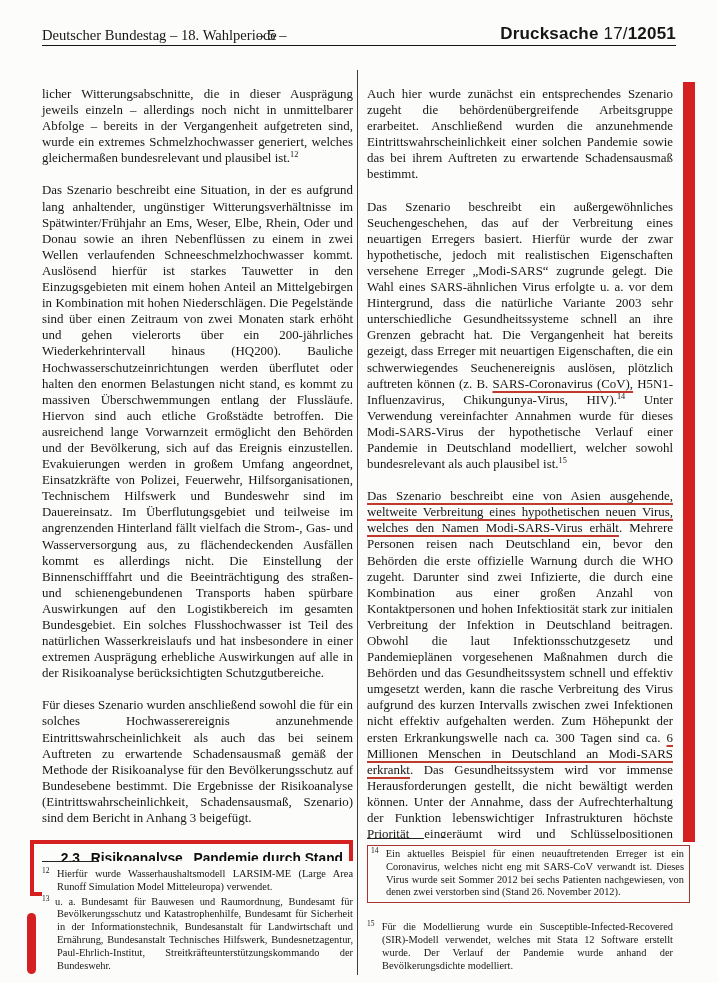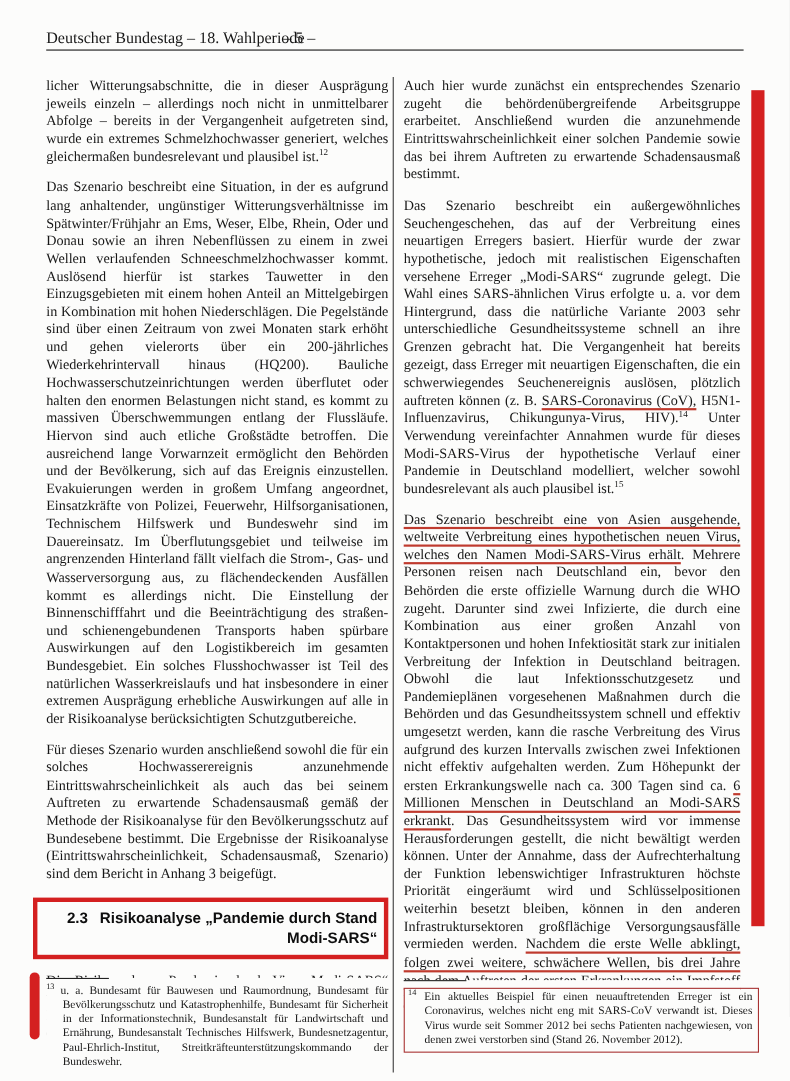--- a/index.html
+++ b/index.html
@@ -34,21 +34,21 @@
   
   .col{
     position:absolute;top:70px;height:908px;
     font-size:12.9px;line-height:16.1px;
     text-align:justify;
     hyphens:auto;-webkit-hyphens:auto;
   }
   .col-left{left:42px;width:311px;}
   .col-right{left:367px;width:306px;}
   .divider{position:absolute;left:357px;top:70px;width:1px;height:905px;background:#3c3c3c;}
-  .col p{margin:0 0 12px 0;}
+  .col p{margin:16px 0 12px 0;}
   sup{font-size:.64em;line-height:0;vertical-align:super;}
   .red-underline{
     text-decoration:underline;
     text-decoration-color:var(--underline_red);
     text-decoration-thickness:1.6px;
     text-underline-offset:2.5px;
   }
   
   .heading-box{
     display:flex;
@@ -88,57 +88,69 @@
     margin-bottom:18px;
   }
 </style>
 </head>
 <body>
 
 <div class="page">
 
   <div class="hdr-left">Deutscher Bundestag – 18. Wahlperiode</div>
   <div class="hdr-center">– 5 –</div>
+  <div class="hdr-right">
+    <span class="lbl">Drucksache</span>
+    <span class="pfx">17/</span><span class="num">12051</span>
+  </div>
   <div class="hdr-rule"></div>
 
   <div class="col col-left">
     <p><span>licher Witterungsabschnitte, die in dieser Ausprägung jeweils einzeln – allerdings noch nicht in unmittelbarer Abfolge – bereits in der Vergangenheit aufgetreten sind, wurde ein extremes Schmelzhochwasser generiert, welches gleichermaßen bundesrelevant und plausibel ist.</span><sup>12</sup></p>
     <p><span>Das Szenario beschreibt eine Situation, in der es aufgrund lang anhaltender, ungünstiger Witterungsverhältnisse im Spätwinter/Frühjahr an Ems, Weser, Elbe, Rhein, Oder und Donau sowie an ihren Nebenflüssen zu einem in zwei Wellen verlaufenden Schneeschmelzhochwasser kommt. Auslösend hierfür ist starkes Tauwetter in den Einzugsgebieten mit einem hohen Anteil an Mittelgebirgen in Kombination mit hohen Niederschlägen. Die Pegelstände sind über einen Zeitraum von zwei Monaten stark erhöht und gehen vielerorts über ein 200-jährliches Wiederkehrintervall hinaus (HQ200). Bauliche Hochwasserschutzeinrichtungen werden überflutet oder halten den enormen Belastungen nicht stand, es kommt zu massiven Überschwemmungen entlang der Flussläufe. Hiervon sind auch etliche Großstädte betroffen. Die ausreichend lange Vorwarnzeit ermöglicht den Behörden und der Bevölkerung, sich auf das Ereignis einzustellen. Evakuierungen werden in großem Umfang angeordnet, Einsatzkräfte von Polizei, Feuerwehr, Hilfsorganisationen, Technischem Hilfswerk und Bundeswehr sind im Dauereinsatz. Im Überflutungsgebiet und teilweise im angrenzenden Hinterland fällt vielfach die Strom-, Gas- und Wasserversorgung aus, zu flächendeckenden Ausfällen kommt es allerdings nicht. Die Einstellung der Binnenschifffahrt und die Beeinträchtigung des straßen- und schienengebundenen Transports haben spürbare Auswirkungen auf den Logistikbereich im gesamten Bundesgebiet. Ein solches Flusshochwasser ist Teil des natürlichen Wasserkreislaufs und hat insbesondere in einer extremen Ausprägung erhebliche Auswirkungen auf alle in der Risikoanalyse berücksichtigten Schutzgutbereiche.</span></p>
     <p><span>Für dieses Szenario wurden anschließend sowohl die für ein solches Hochwasserereignis anzunehmende Eintrittswahrscheinlichkeit als auch das bei seinem Auftreten zu erwartende Schadensausmaß gemäß der Methode der Risikoanalyse für den Bevölkerungsschutz auf Bundesebene bestimmt. Die Ergebnisse der Risikoanalyse (Eintrittswahrscheinlichkeit, Schadensausmaß, Szenario) sind dem Bericht in Anhang 3 beigefügt.</span></p>
 
     <div class="heading-box">
       <span class="h-num">2.3</span>
       <span class="h-text">Risikoanalyse „Pandemie durch Stand Modi-SARS“</span>
     </div>
 
     <div class="marked-para">
       <div class="red-bar-left"></div>
       <p><span>Die Risikoanalyse „Pandemie durch Virus Modi-SARS“ wurde unter fachlicher Federführung des Robert Koch-Instituts und Mitwirkung weiterer Bundesbehörden</span><sup>13</sup><span> durchgeführt.</span></p>
     </div>
 
     <div class="footnotes">
       <div class="fn-sep"></div>
       <div class="footnote">
+        <sup>12</sup>
+        <span>Hierfür wurde Wasserhaushaltsmodell LARSIM-ME (Large Area Runoff Simulation Model Mitteleuropa) verwendet.</span>
+      </div>
+      <div class="footnote">
         <sup>13</sup>
         <span>u. a. Bundesamt für Bauwesen und Raumordnung, Bundesamt für Bevölkerungsschutz und Katastrophenhilfe, Bundesamt für Sicherheit in der Informationstechnik, Bundesanstalt für Landwirtschaft und Ernährung, Bundesanstalt Technisches Hilfswerk, Bundesnetzagentur, Paul-Ehrlich-Institut, Streitkräfteunterstützungskommando der Bundeswehr.</span>
       </div>
     </div>
   </div>
 
   <div class="divider"></div>
 
   <div class="col col-right">
     <p><span>Auch hier wurde zunächst ein entsprechendes Szenario zugeht die behördenübergreifende Arbeitsgruppe erarbeitet. Anschließend wurden die anzunehmende Eintrittswahrscheinlichkeit einer solchen Pandemie sowie das bei ihrem Auftreten zu erwartende Schadensausmaß bestimmt.</span></p>
     <p><span>Das Szenario beschreibt ein außergewöhnliches Seuchengeschehen, das auf der Verbreitung eines neuartigen Erregers basiert. Hierfür wurde der zwar hypothetische, jedoch mit realistischen Eigenschaften versehene Erreger „Modi-SARS“ zugrunde gelegt. Die Wahl eines SARS-ähnlichen Virus erfolgte u. a. vor dem Hintergrund, dass die natürliche Variante 2003 sehr unterschiedliche Gesundheitssysteme schnell an ihre Grenzen gebracht hat. Die Vergangenheit hat bereits gezeigt, dass Erreger mit neuartigen Eigenschaften, die ein schwerwiegendes Seuchenereignis auslösen, plötzlich auftreten können (z. B. </span><span class="red-underline">SARS-Coronavirus (CoV),</span><span> H5N1-Influenzavirus, Chikungunya-Virus, HIV).</span><sup>14</sup><span> Unter Verwendung vereinfachter Annahmen wurde für dieses Modi-SARS-Virus der hypothetische Verlauf einer Pandemie in Deutschland modelliert, welcher sowohl bundesrelevant als auch plausibel ist.</span><sup>15</sup></p>
     <p><span class="red-underline">Das Szenario beschreibt eine von Asien ausgehende, weltweite Verbreitung eines hypothetischen neuen Virus, welches den Namen Modi-SARS-Virus erhält</span><span>. Mehrere Personen reisen nach Deutschland ein, bevor den Behörden die erste offizielle Warnung durch die WHO zugeht. Darunter sind zwei Infizierte, die durch eine Kombination aus einer großen Anzahl von Kontaktpersonen und hohen Infektiosität stark zur initialen Verbreitung der Infektion in Deutschland beitragen. Obwohl die laut Infektionsschutzgesetz und Pandemieplänen vorgesehenen Maßnahmen durch die Behörden und das Gesundheitssystem schnell und effektiv umgesetzt werden, kann die rasche Verbreitung des Virus aufgrund des kurzen Intervalls zwischen zwei Infektionen nicht effektiv aufgehalten werden. Zum Höhepunkt der ersten Erkrankungswelle nach ca. 300 Tagen sind ca. </span><span class="red-underline">6 Millionen Menschen in Deutschland an Modi-SARS erkrankt</span><span>. Das Gesundheitssystem wird vor immense Herausforderungen gestellt, die nicht bewältigt werden können. Unter der Annahme, dass der Aufrechterhaltung der Funktion lebenswichtiger Infrastrukturen höchste Priorität eingeräumt wird und Schlüsselpositionen weiterhin besetzt bleiben, können in den anderen Infrastruktursektoren großflächige Versorgungsausfälle vermieden werden. </span><span class="red-underline">Nachdem die erste Welle abklingt, folgen zwei weitere, schwächere Wellen, bis drei Jahre nach dem Auftreten der ersten Erkrankungen ein Impfstoff verfügbar ist</span><span>. Das Besondere an diesem Ereignis ist, dass es erstens die gesamte Fläche Deutschlands und alle Bevölke-</span></p>
 
     <div class="footnotes">
       <div class="fn-sep"></div>
       <div class="footnote boxed">
         <sup>14</sup>
         <span>Ein aktuelles Beispiel für einen neuauftretenden Erreger ist ein Coronavirus, welches nicht eng mit SARS-CoV verwandt ist. Dieses Virus wurde seit Sommer 2012 bei sechs Patienten nachgewiesen, von denen zwei verstorben sind (Stand 26. November 2012).</span>
       </div>
+      <div class="footnote">
+        <sup>15</sup>
+        <span>Für die Modellierung wurde ein Susceptible-Infected-Recovered (SIR)-Modell verwendet, welches mit Stata 12 Software erstellt wurde. Der Verlauf der Pandemie wurde anhand der Bevölkerungsdichte modelliert.</span>
+      </div>
     </div>
   </div>
 
   <div class="red-bar-right"></div>
 
 </div>
 
 </body></html>

